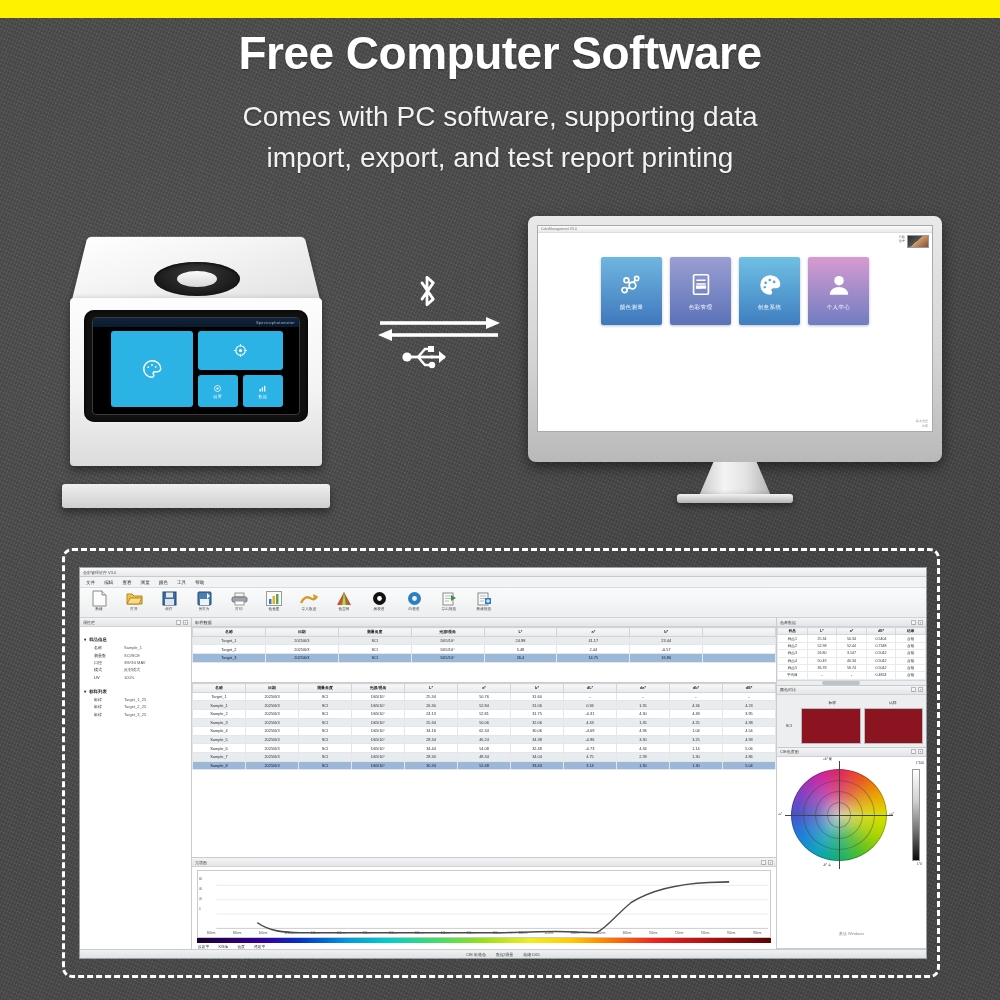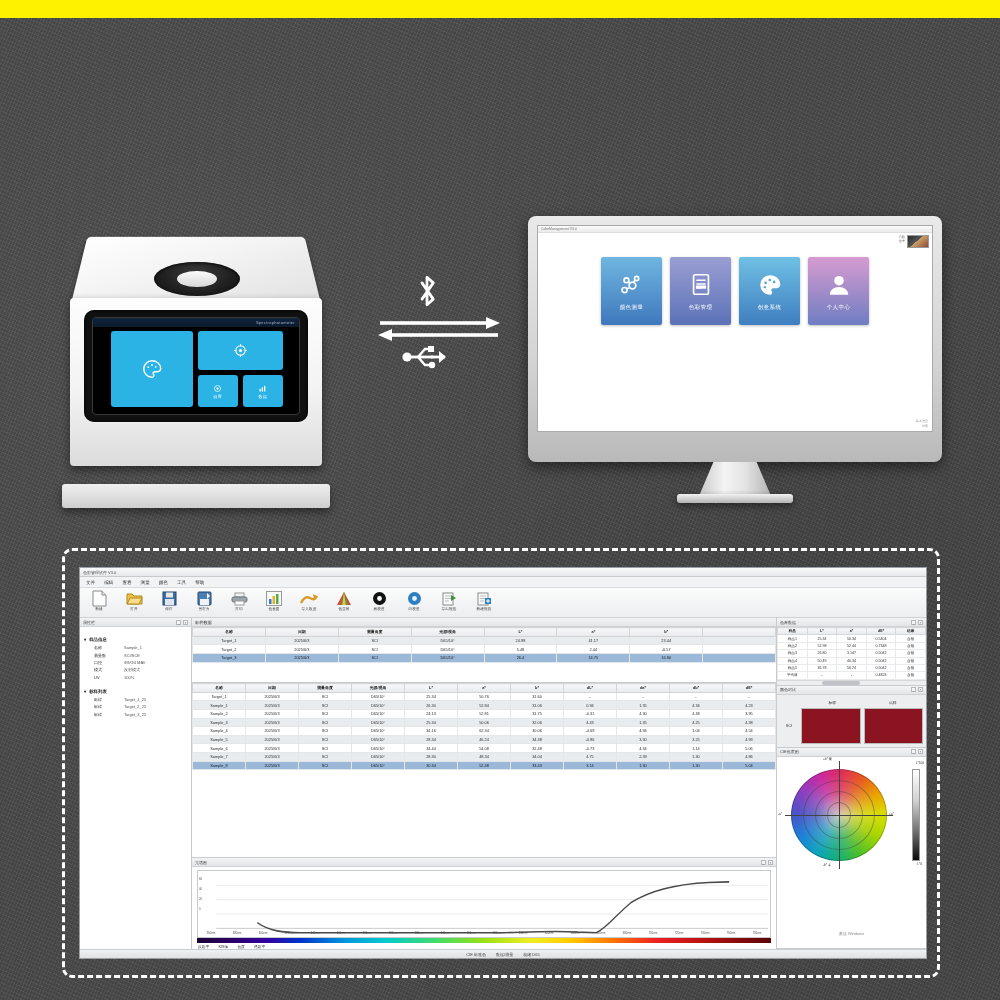--- a/index.html
+++ b/index.html
@@ -275,20 +275,25 @@
   .pbtn{ width:5px; height:5px; border:1px solid #b6b8ba; background:#f4f5f6; font-size:3px; line-height:4px; text-align:center; color:#555; }
 </style>
 </head>
 <body>
 
 <div id="bg-texture"></div>
 
 <div id="top-bar"></div>
 
 <div id="heading-block">
+  <div id="main-title">Free Computer Software</div>
+  <div id="sub-title">
+    <div>Comes with PC software, supporting data</div>
+    <div>import, export, and test report printing</div>
+  </div>
 </div>
 
 <div id="device">
   <div class="dev-top"></div>
   <div class="dev-port-outer">
     <div class="dev-port-inner"></div>
   </div>
   <div class="dev-body">
     <div class="dev-bezel">
       <div class="dev-screen">

